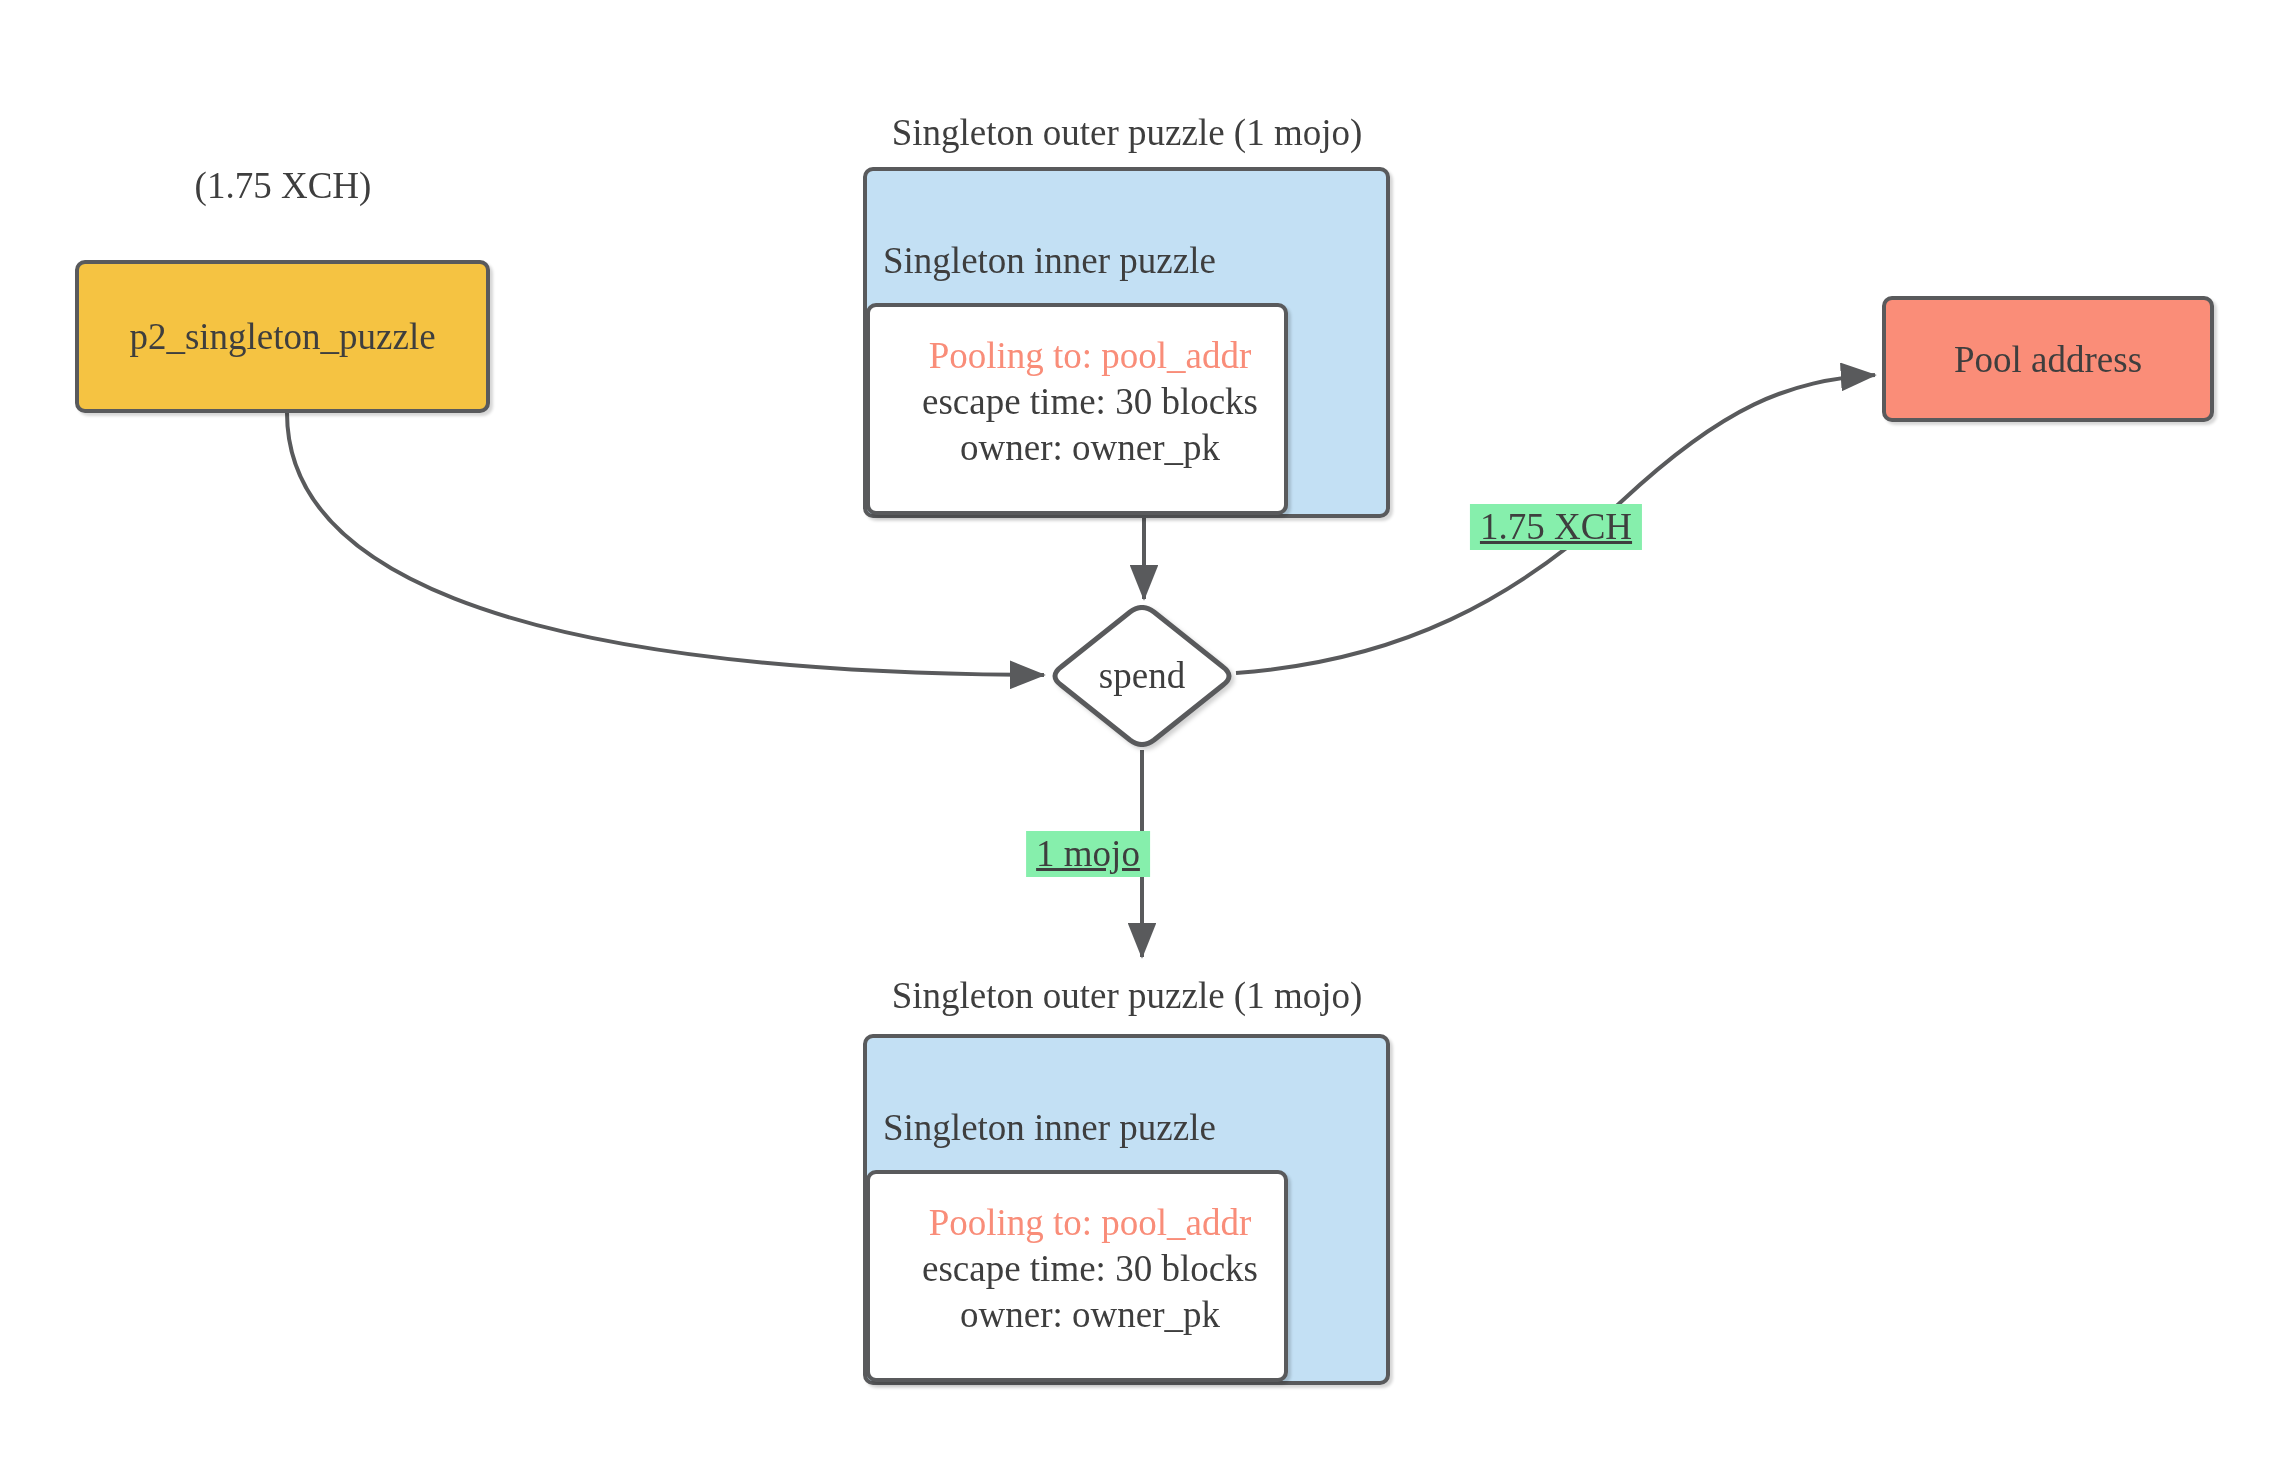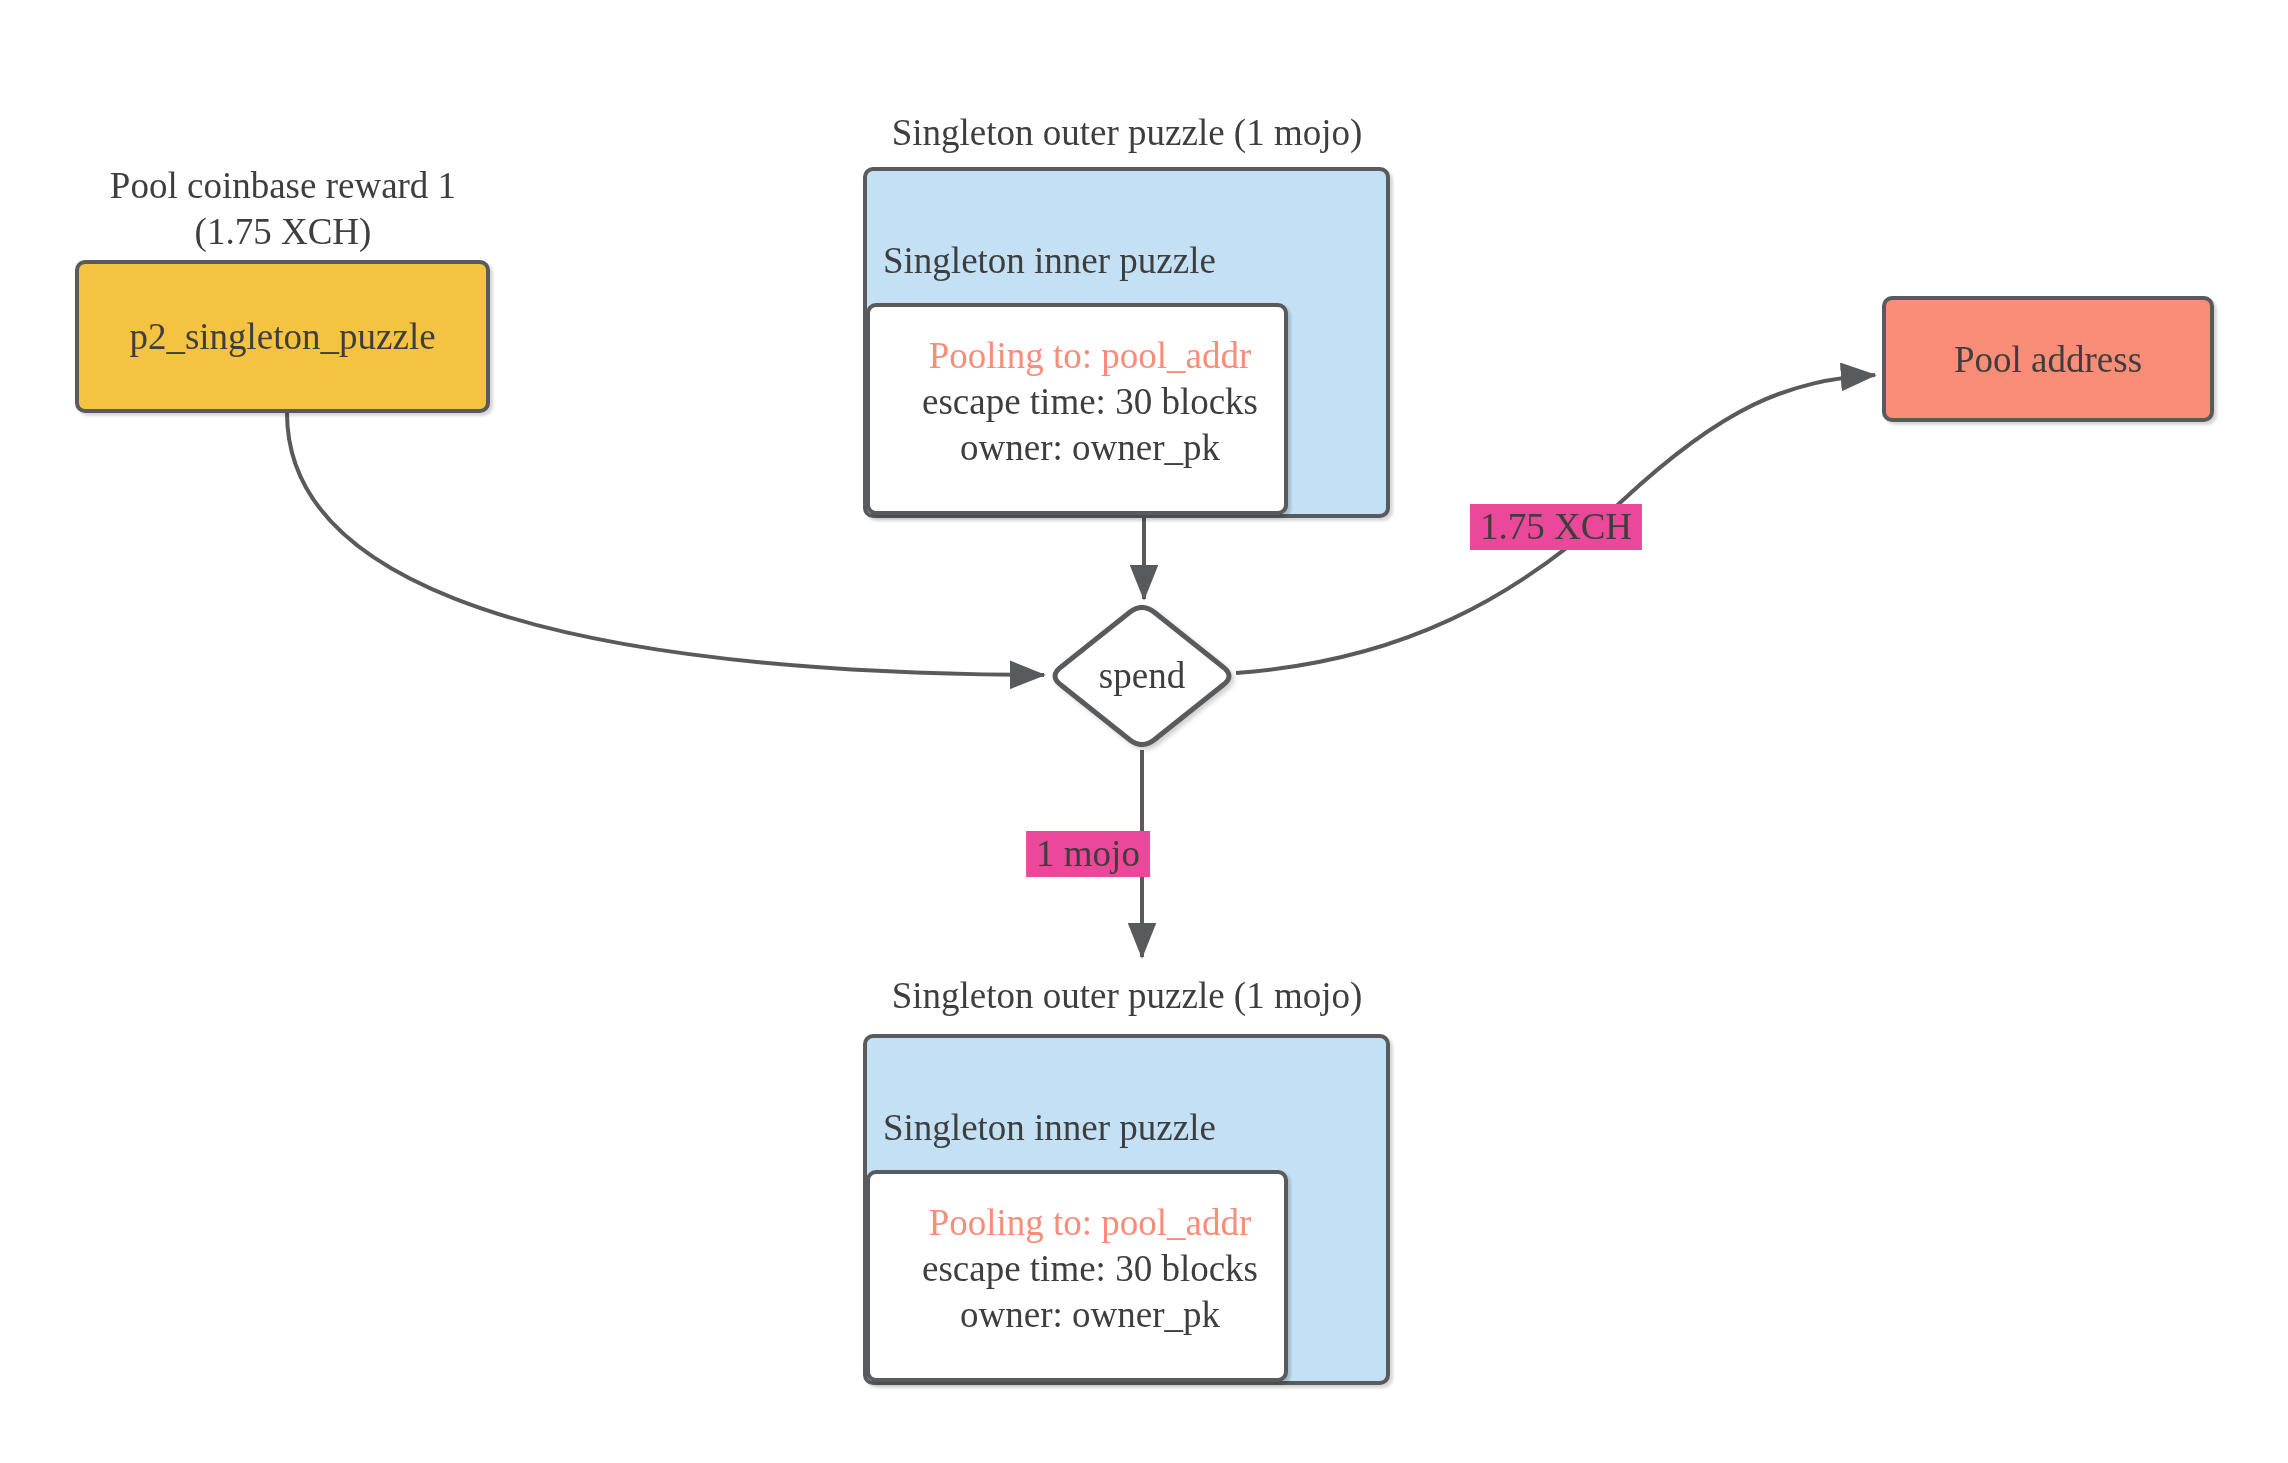--- a/index.html
+++ b/index.html
@@ -68,24 +68,25 @@
     padding-top: 26px;
     text-align: center;
     line-height: 46px;
     padding-left: 26px;
   }
   .salmon-text { color: var(--text-salmon, #f98d79); }
 
   .edge-label {
     position: absolute;
     transform: translate(-50%, -50%);
-    background: #ec4899;
+    background: #86efac;
     padding: 0 10px;
     line-height: 46px;
     white-space: nowrap;
+    text-decoration: underline;
   }
   .spend-label {
     position: absolute;
     left: 1082px;
     top: 653px;
     width: 120px;
     text-align: center;
     line-height: 46px;
   }
 </style>
@@ -106,21 +107,20 @@
     <path class="edge" marker-end="url(#arrow)" d="M 287 413 C 287 560, 480 673, 1044 675"></path>
 
     <path class="edge" marker-end="url(#arrow)" d="M 1236 673 C 1400 661, 1515 600, 1622 501 C 1723 407, 1788 380, 1875 375"></path>
 
     <path class="edge" marker-end="url(#arrow)" d="M 1142 750 L 1142 957"></path>
 
     <path class="diamond" d="M 1154 612 L 1223 667 Q 1235 676 1223 685 L 1154 740 Q 1142 749 1130 740 L 1061 685 Q 1049 676 1061 667 L 1130 612 Q 1142 603 1154 612 Z"></path>
   </svg>
 
   <div class="caption" style="left:33px; top:163px; width:500px;">
-    <div>Pool coinbase reward 1</div>
     <div>(1.75 XCH)</div>
   </div>
 
   <div class="node yellow" style="left:75px; top:260px; width:415px; height:153px;justify-content:center;">
     <span>p2_singleton_puzzle</span>
   </div>
 
   <div class="caption" style="left:777px; top:110px; width:700px;">Singleton outer puzzle (1 mojo)</div>
 
   <div class="node blue" style="left:863px; top:167px; width:527px; height:351px;"></div>

